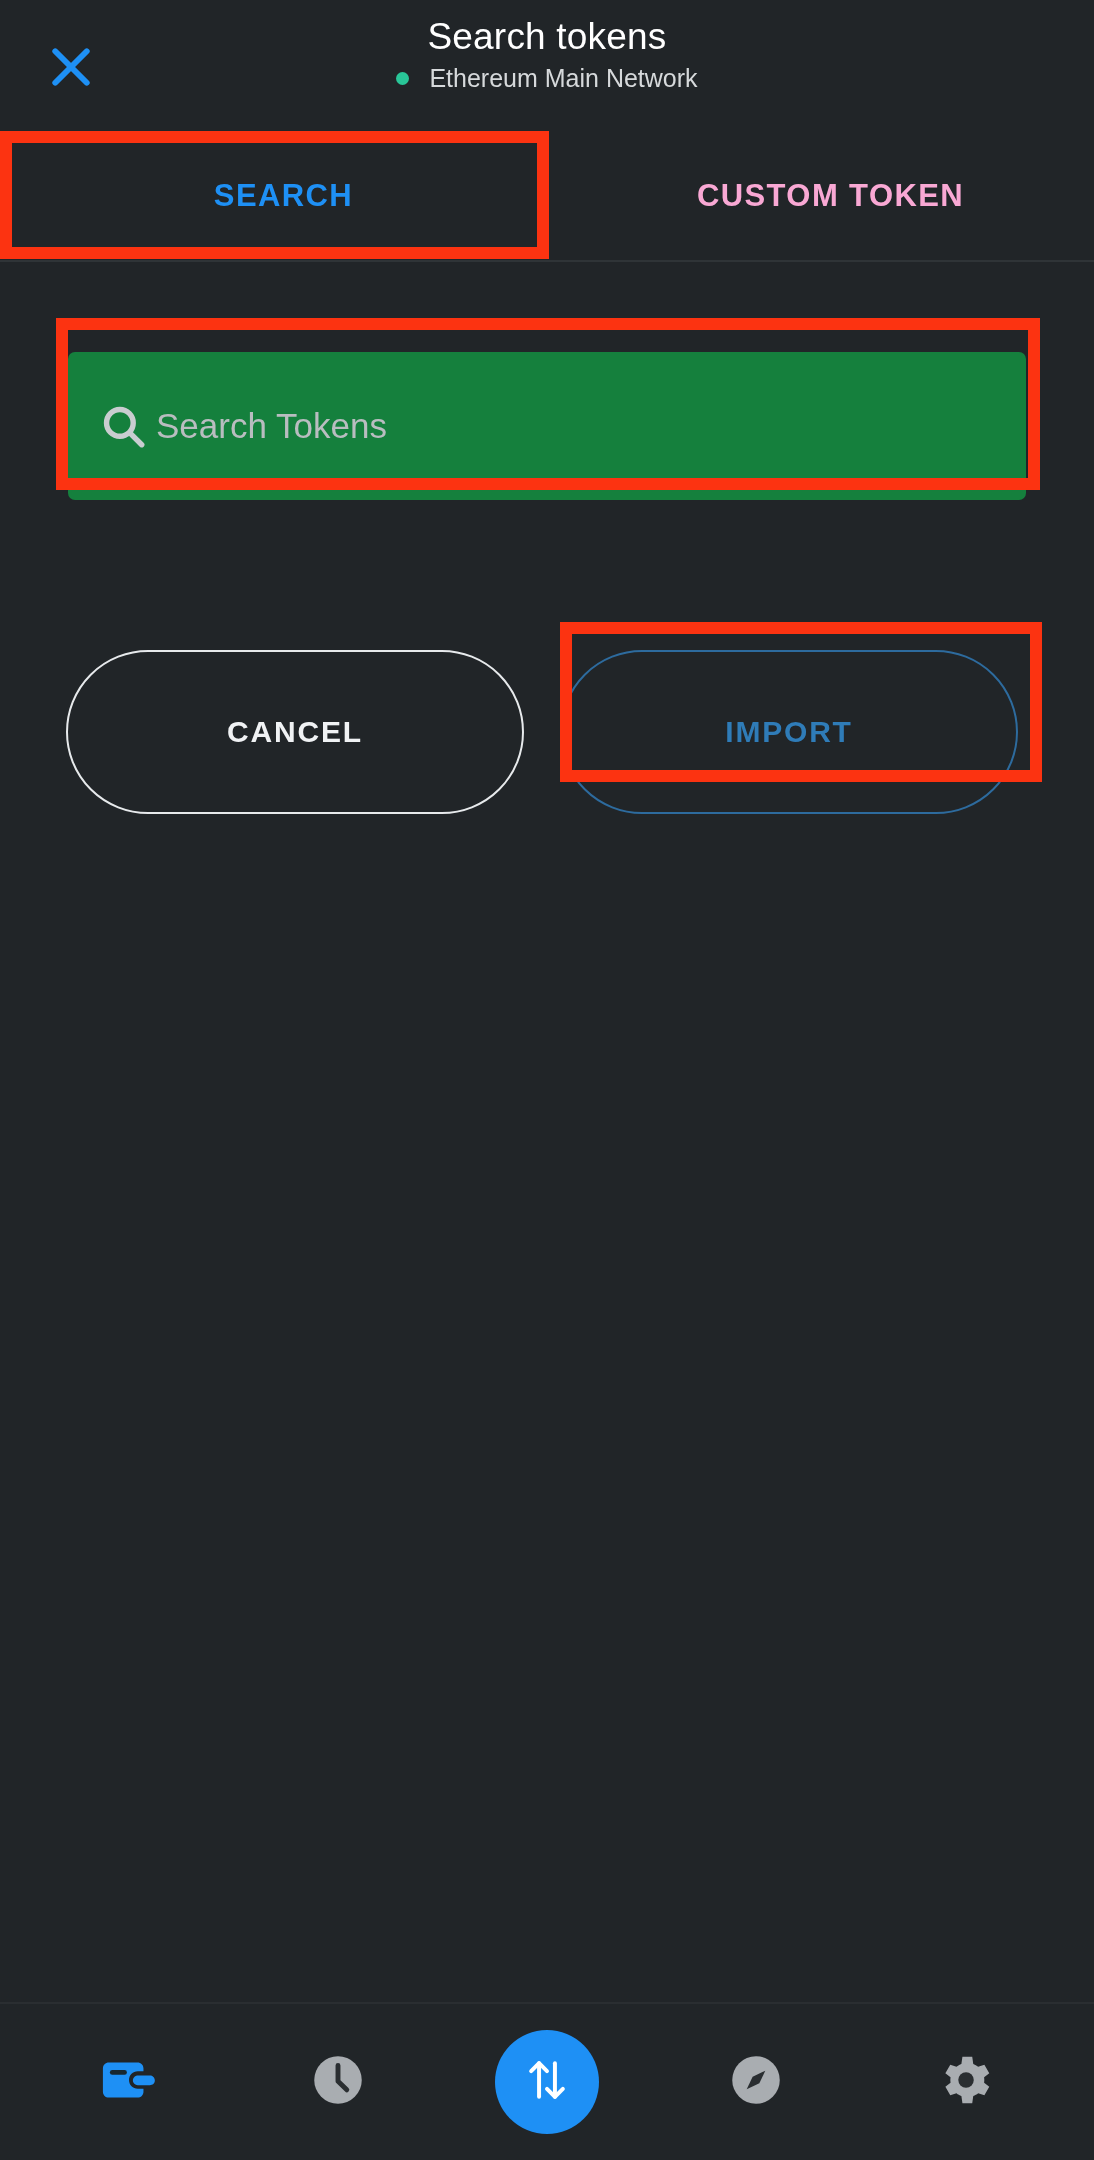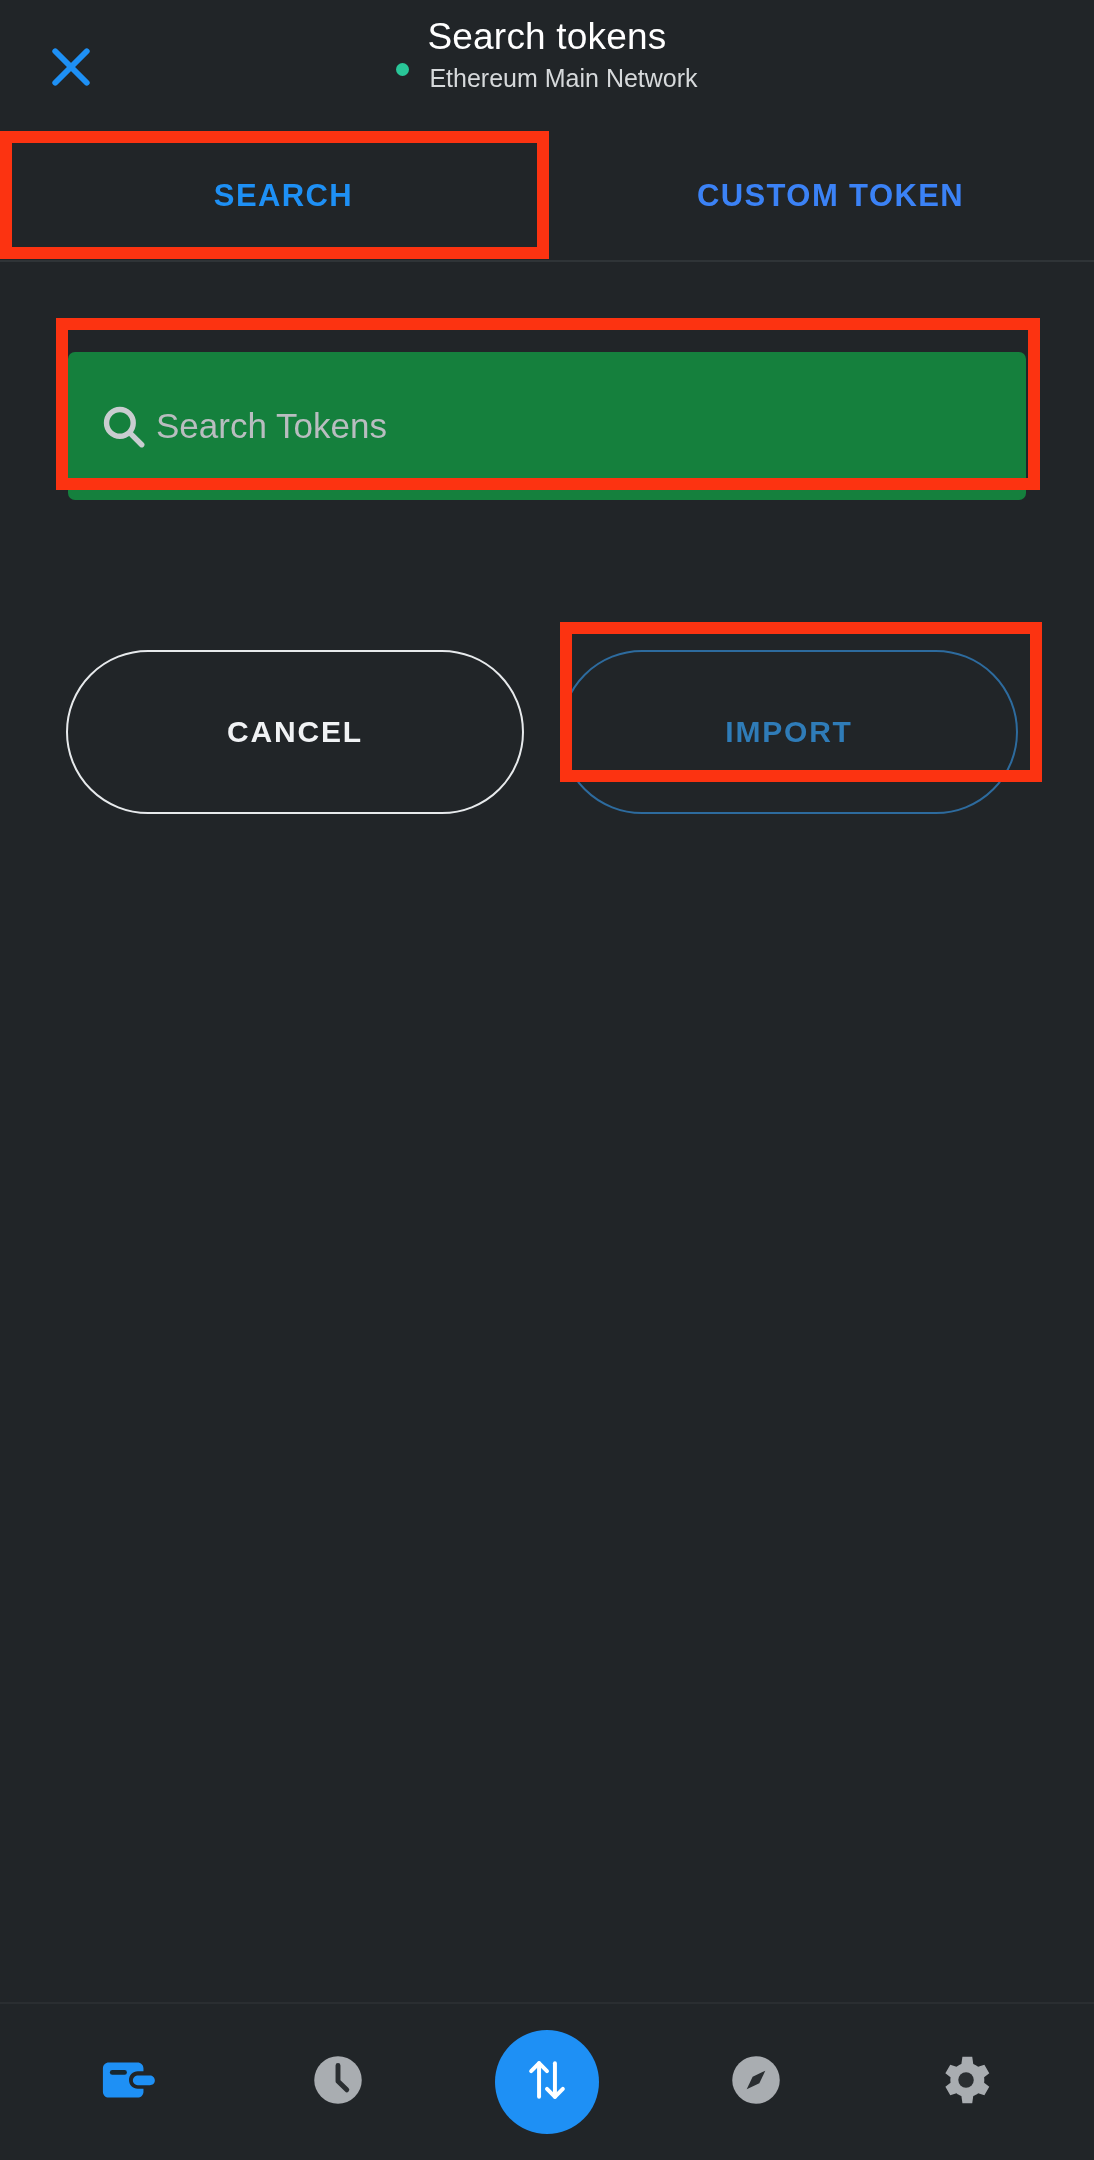--- a/index.html
+++ b/index.html
@@ -55,20 +55,21 @@
     letter-spacing: 0.2px;
     color: #ffffff;
     line-height: 1.12;
   }
   .header-sub {
     margin-top: 6px;
     font-size: 25px;
     font-weight: 400;
     color: #d6d9db;
     display: flex;
+    align-items: center;
     justify-content: center;
     gap: 20px;
     line-height: 1.2;
   }
   .net-dot {
     width: 13px;
     height: 13px;
     border-radius: 50%;
     background: #29c698;
     display: inline-block;
@@ -89,21 +90,21 @@
     align-items: center;
     justify-content: center;
     font-size: 31px;
     font-weight: 700;
     letter-spacing: 1.4px;
     cursor: pointer;
     position: relative;
     padding-left: 20px;
   }
   .tab.active { color: #1e90f5; }
-  .tab.inactive { color: #3b82f6; }
+  .tab.inactive { color: #f9a8d4; }
 
   
   .body-area {
     flex: 1 1 auto;
     position: relative;
   }
 
   .search-wrap {
     position: absolute;
     left: 68px;

